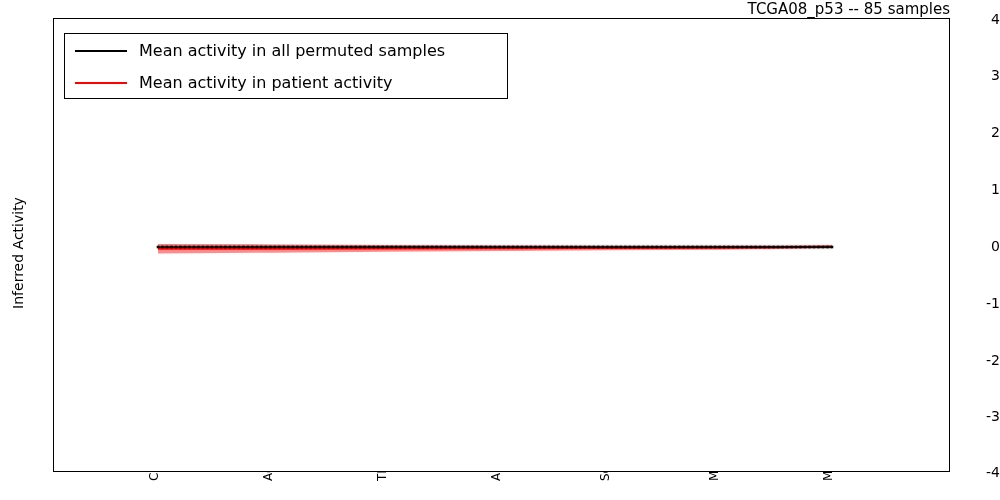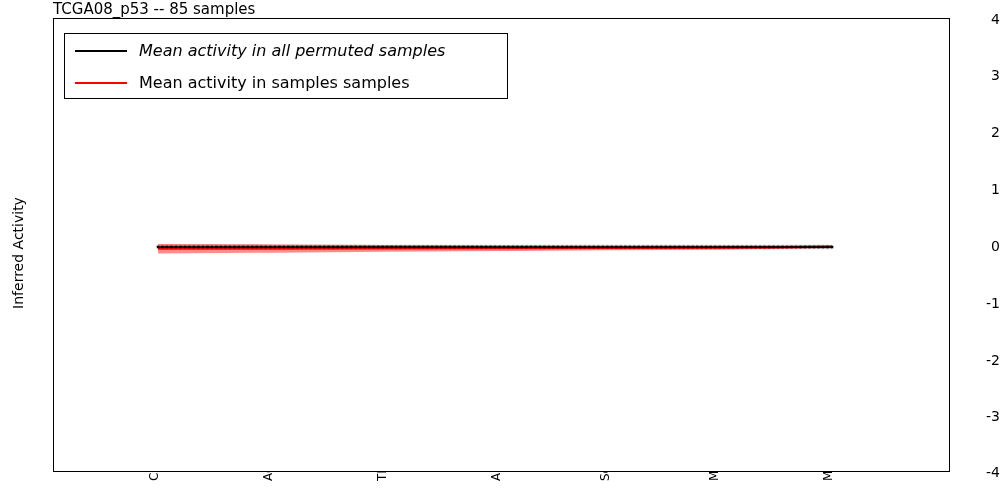--- a/index.html
+++ b/index.html
@@ -22,21 +22,21 @@
     height: 500px;
     background: #ffffff;
   }
   #chart-title {
     position: absolute;
     left: 53px;
     top: 0px;
     width: 897px;
     height: 18px;
     line-height: 18px;
-    text-align: left;
+    text-align: right;
     font-size: 15px;
     color: #000000;
     white-space: nowrap;
   }
   #plot-area {
     position: absolute;
     left: 53px;
     top: 18px;
     width: 897px;
     height: 454px;
@@ -362,24 +362,24 @@
             <rect x="758.73" y="226.70" width="2.6" height="2.6" fill="#000000"></rect>
             <rect x="763.22" y="226.70" width="2.6" height="2.6" fill="#000000"></rect>
             <rect x="767.71" y="226.70" width="2.6" height="2.6" fill="#000000"></rect>
             <rect x="772.21" y="226.70" width="2.6" height="2.6" fill="#000000"></rect>
             <rect x="776.70" y="226.70" width="2.6" height="2.6" fill="#000000"></rect>
           </g>
       </g>
     </svg>
 
     <div id="legend-box">
-      <div class="legend-row" style="top:0px;font-style:italic;">
+      <div class="legend-row" style="top:0px;">
         <span class="legend-swatch" style="border-top-color:#000000;"></span>
         <span class="legend-text">Mean activity in all permuted samples</span>
       </div>
       <div class="legend-row" style="top:32px;">
         <span class="legend-swatch" style="border-top-color:#ff0000;"></span>
-        <span class="legend-text">Mean activity in samples samples</span>
+        <span class="legend-text">Mean activity in patient activity</span>
       </div>
     </div>
   </div>
 
 </div>
 
 </body></html>

